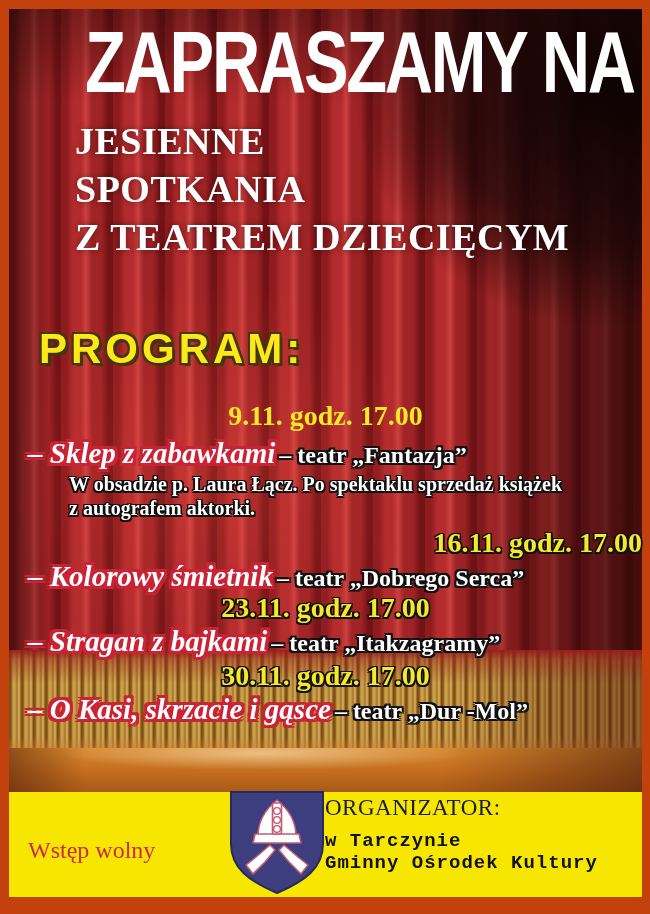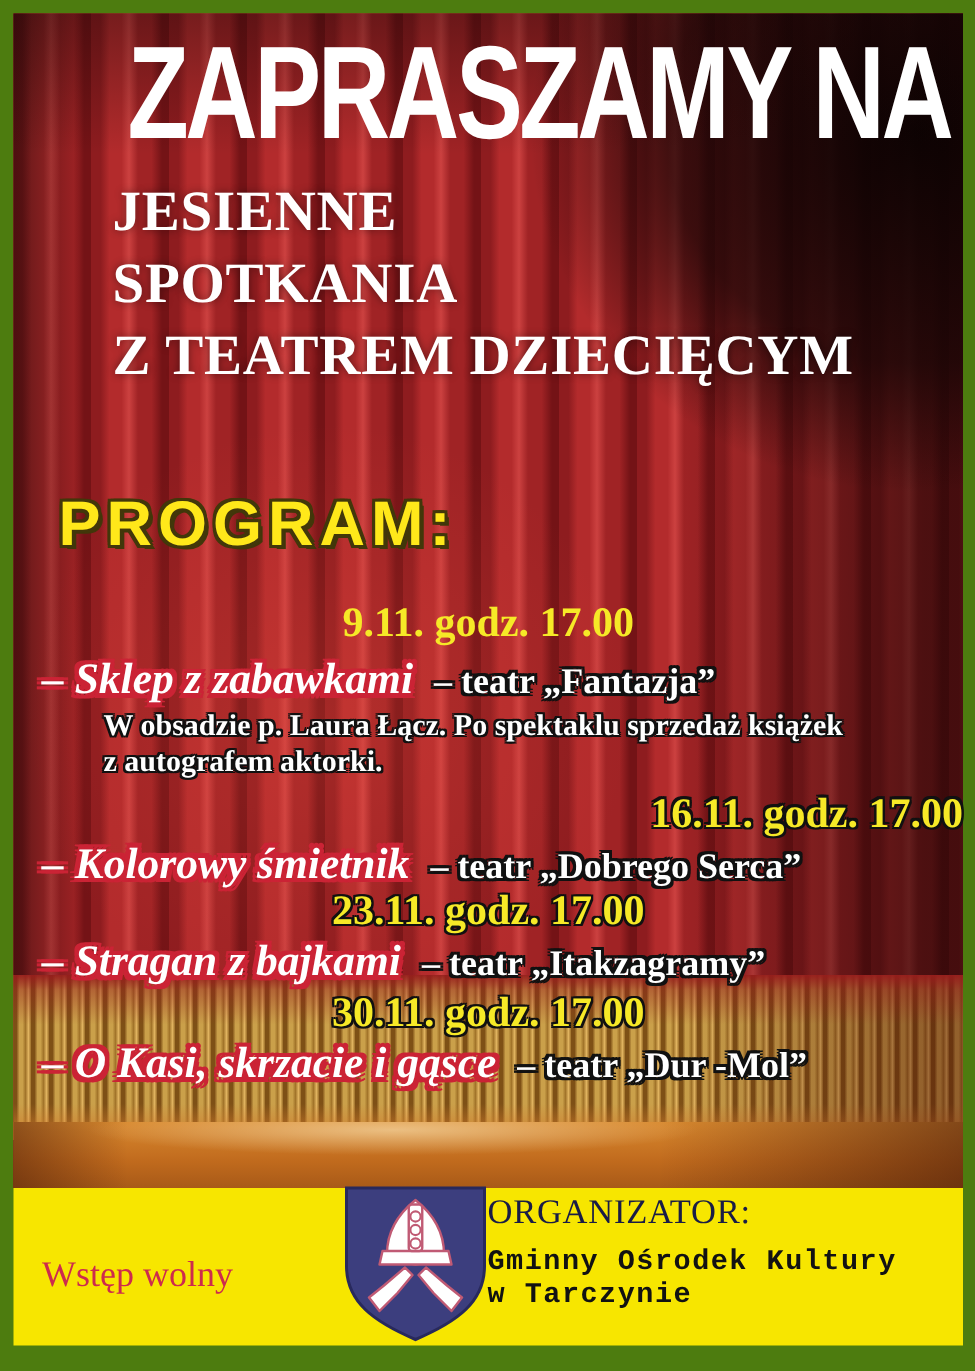--- a/index.html
+++ b/index.html
@@ -1,17 +1,17 @@
 <!DOCTYPE html>
 <html><head>
 <meta charset="utf-8">
 <style>
   * { margin:0; padding:0; box-sizing:border-box; }
   body { background:#ffffff; font-family:"Liberation Serif", serif; }
-  .page { position:relative; width:650px; height:914px; background:#4d7c0f; overflow:hidden; }
+  .page { position:relative; width:650px; height:914px; background:#c2410c; overflow:hidden; }
 
   
   .photo {
     position:absolute; left:9px; top:9px; width:633px; height:783px;
     background-color:#9c2123;
     background-image:
       linear-gradient(to bottom, rgba(20,5,5,.38), rgba(20,5,5,0) 12%),
       radial-gradient(ellipse 58% 44% at 95% 10%, rgba(10,2,2,.96), rgba(22,5,5,.72) 45%, rgba(22,5,5,0) 70%),
       linear-gradient(to right, rgba(25,5,5,.55), rgba(25,5,5,0) 7%),
       linear-gradient(to right, rgba(30,6,6,0) 70%, rgba(25,4,4,.62) 96%),
@@ -60,21 +60,21 @@
     font-family:"Liberation Sans", sans-serif; font-weight:900;
     font-size:42px; letter-spacing:4px; color:#ffe81a;
     text-shadow:-2px -2px 0 #42370a,2px -2px 0 #42370a,-2px 2px 0 #42370a,2px 2px 0 #42370a,3px 3px 0 #42370a,-2px 0 0 #42370a,2px 0 0 #42370a,0 -2px 0 #42370a,0 2px 0 #42370a;
   }
   .date {
     position:absolute; left:0; width:100%; text-align:center;
     font-weight:bold; font-size:28px; color:#f6e927; white-space:nowrap;
   }
   .event { position:absolute; left:19px; white-space:nowrap; }
   .evt { font-style:italic; font-weight:bold; font-size:29px; color:#ffffff; }
-  .tht { font-weight:bold; font-size:24px; color:#ffffff; margin-left:10px; }
+  .tht { font-weight:bold; font-size:24px; color:#ffffff; }
   .note {
     position:absolute; left:60px; top:463px;
     font-weight:bold; font-size:20px; line-height:24px; color:#ffffff; white-space:nowrap;
   }
   .d1 { top:391px; } .e1 { top:428px; }
   .d2 { top:518px;text-align:right; } .e2 { top:551px; }
   .d3 { top:583px; } .e3 { top:616px; }
   .d4 { top:651px;font-family:Liberation Serif, serif; } .e4 { top:684px; }
   .title,.subtitle,.program,.date,.event,.note { z-index:3; }
 
@@ -160,18 +160,18 @@
       </g>
       <g fill="none" stroke="#c05a74" stroke-width="1.4">
         <circle cx="50" cy="22" r="3.4"></circle>
         <circle cx="50" cy="31" r="3.4"></circle>
         <circle cx="50" cy="40" r="3.4"></circle>
       </g>
     </svg>
 
     <div class="org-label">ORGANIZATOR:</div>
     <div class="org-name">
+      <div>w Tarczynie</div>
       <div>Gminny Ośrodek Kultury</div>
-      <div>w Tarczynie</div>
     </div>
   </div>
 
 </div>
 
 </body></html>

